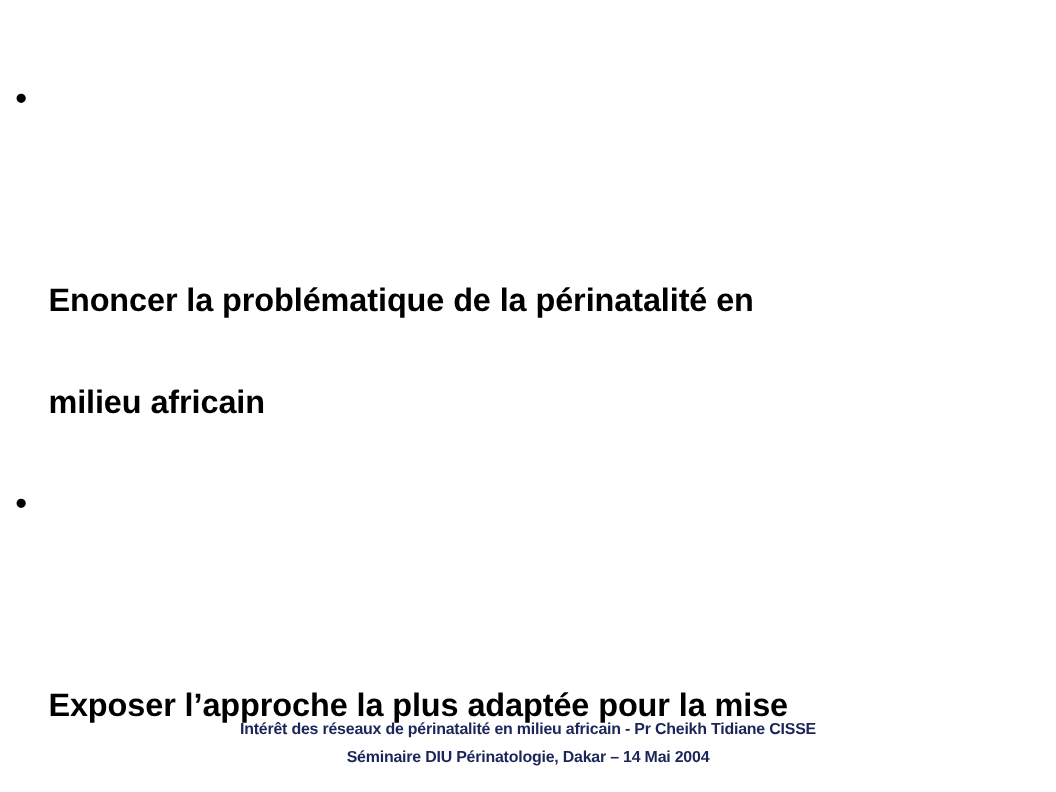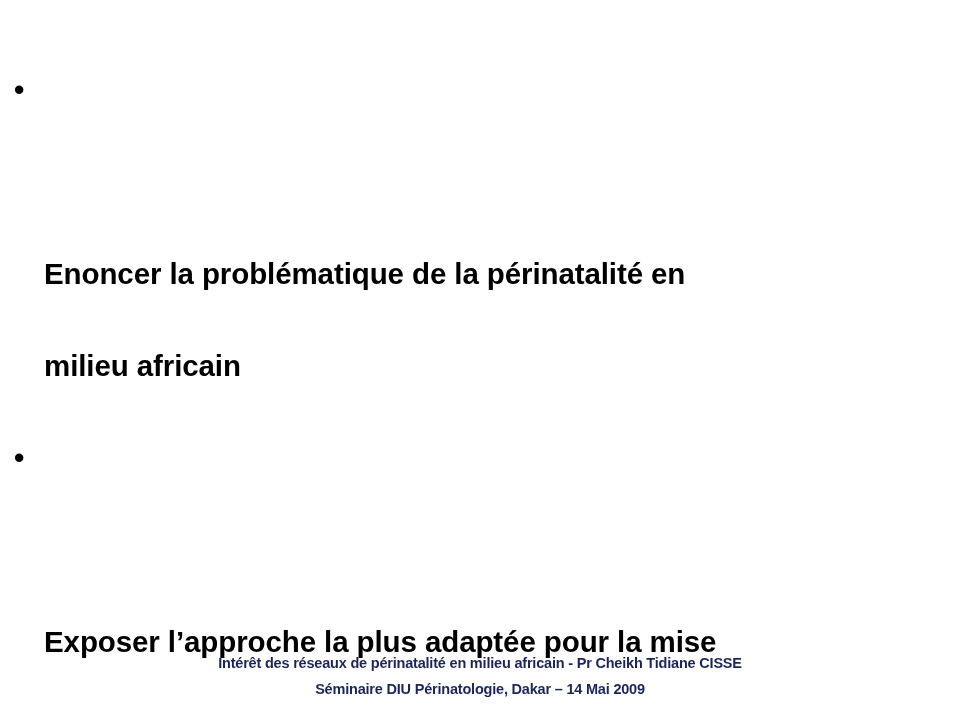--- a/index.html
+++ b/index.html
@@ -92,16 +92,16 @@
     <li class="bullet-item">
       <span class="bullet-marker">•</span>
       <span class="bullet-text">Exposer l’approche la plus adaptée pour la mise
 en place d’un réseau de périnatalité</span>
     </li>
 
   </ul>
 
   <div class="footer">
     <span class="footer-line">Intérêt des réseaux de périnatalité en milieu africain - Pr Cheikh Tidiane CISSE</span>
-    <span class="footer-line">Séminaire DIU Périnatologie, Dakar – 14 Mai 2009</span>
+    <span class="footer-line">Séminaire DIU Périnatologie, Dakar – 14 Mai 2004</span>
   </div>
 
 </div>
 
 </body></html>

